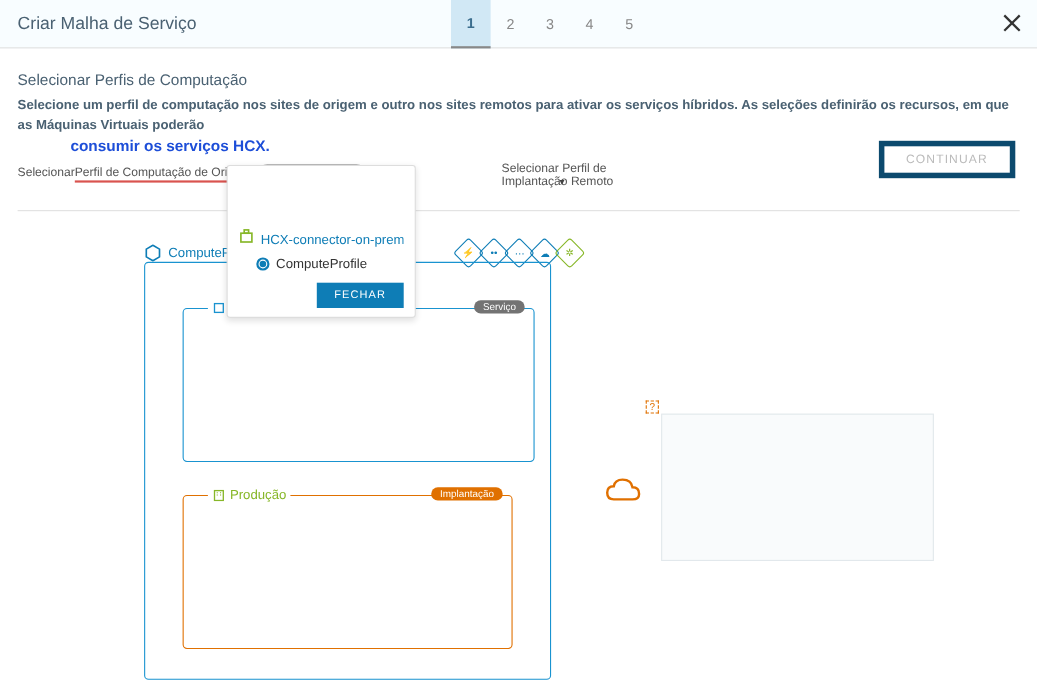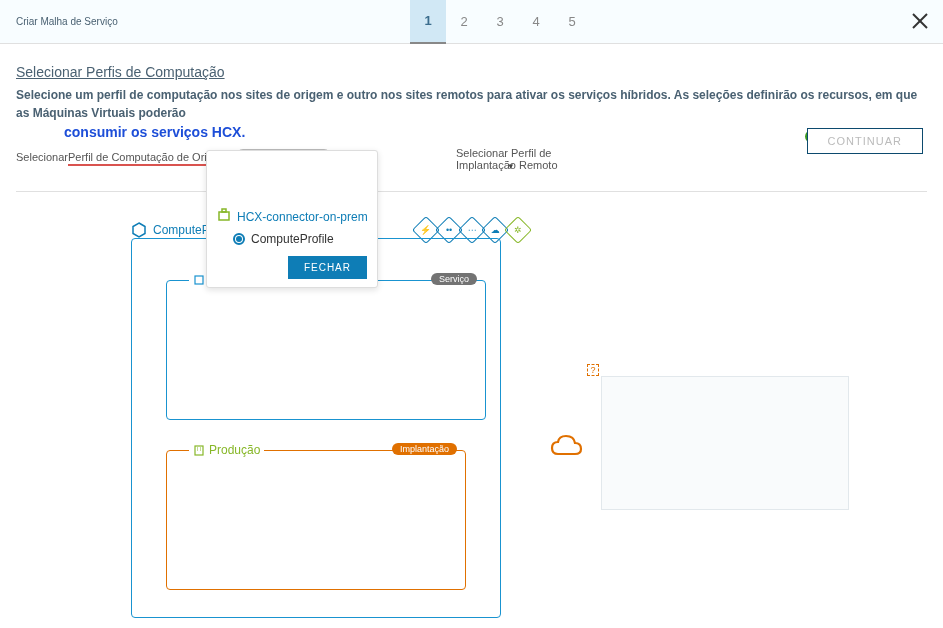--- a/index.html
+++ b/index.html
@@ -1,37 +1,37 @@
 <!DOCTYPE html>
 <html><head>
   <meta charset="utf-8">
   <style>
     * { margin: 0; padding: 0; box-sizing: border-box; font-family: Arial, sans-serif; }
     body { width: 943px; height: 628px; background: #fff; position: relative; overflow: hidden; }
     .header { display: flex; align-items: center; height: 44px; border-bottom: 1px solid #e0e0e0; background: #f8fdff; }
-    .title { color: #4a6172; font-size: 10px; padding-left: 16px; flex: 0 0 410px; }
+    .title { color: #4a6172; font-size: 16px; padding-left: 16px; flex: 0 0 410px; }
     .steps { display: flex; }
     .step { width: 36px; height: 44px; display: flex; align-items: center; justify-content: center; color: #888; font-size: 13px; cursor: pointer; }
     .step.active { background: #d1e8f5; color: #3b6d8d; font-weight: 600; border-bottom: 2px solid #888; }
     .close-btn { position: absolute; right: 14px; top: 10px; font-size: 22px; color: #333; cursor: pointer; }
     .content { padding: 20px 16px; position: relative; }
-    .subtitle { color: #4a6172; font-size: 14px; margin-bottom: 6px; text-decoration: underline; }
+    .subtitle { color: #4a6172; font-size: 14px; margin-bottom: 6px; }
     .desc { color: #4a6172; font-size: 12px; line-height: 1.5; font-weight: bold; }
     .desc .warn { color: #1d4ed8; font-size: 14px; margin-left: 48px; }
     .selector-row { display: flex; margin-top: 4px; align-items: flex-start; }
     .selector-col { flex: 1; position: relative; }
     .selector-lbl { font-size: 11px; color: #555; display: inline-block; }
     .selector-lbl.origin { border-bottom: 2px solid #d9534f; padding-bottom: 1px; }
     .pill { display: inline-block; border: 1px solid #bbb; border-radius: 10px; padding: 1px 10px; font-size: 11px; color: #333; margin-left: 2px; background: #fff; }
     .chevron { display: inline-block; font-size: 9px; color: #444; vertical-align: middle; }
     .toggle-pair { position: absolute; right: 110px; top: 130px; display: flex; gap: 2px; }
     .toggle-dot { width: 13px; height: 13px; border-radius: 50%; }
     .td-green { background: #3c9a1f; }
     .td-lgreen { background: #a7e59a; border: 1px solid #7bc765; }
-    .continue-btn { position: absolute; right: 20px; top: 128px; border: 1px solid #0c4a6e; color: #bbb; font-size: 11px; letter-spacing: 1px; padding: 6px 20px; background: #fff; cursor: not-allowed; }
+    .continue-btn { position: absolute; right: 20px; top: 128px; border: 5px solid #0c4a6e; color: #bbb; font-size: 11px; letter-spacing: 1px; padding: 6px 20px; background: #fff; cursor: not-allowed; }
     .hr { border-top: 1px solid #e0e0e0; margin-top: 18px; }
     .diagram { position: relative; margin-top: 30px; height: 420px; }
     .cp-header { position: absolute; left: 115px; top: 0; display: flex; align-items: center; gap: 6px; }
     .hex-icon { width: 16px; height: 16px; display: inline-flex; align-items: center; justify-content: center; }
     .cp-name { color: #0e7db6; font-size: 12px; }
     .svc-icons { position: absolute; left: 400px; top: -2px; display: flex; gap: 3px; }
     .svc-icon { width: 20px; height: 20px; border: 1.5px solid #0e7db6; border-radius: 3px; transform: rotate(45deg); display: flex; align-items: center; justify-content: center; }
     .svc-icon span { transform: rotate(-45deg); font-size: 9px; color: #0e7db6; }
     .svc-icon.green { border-color: #87b728; }
     .svc-icon.green span { color: #87b728; }

